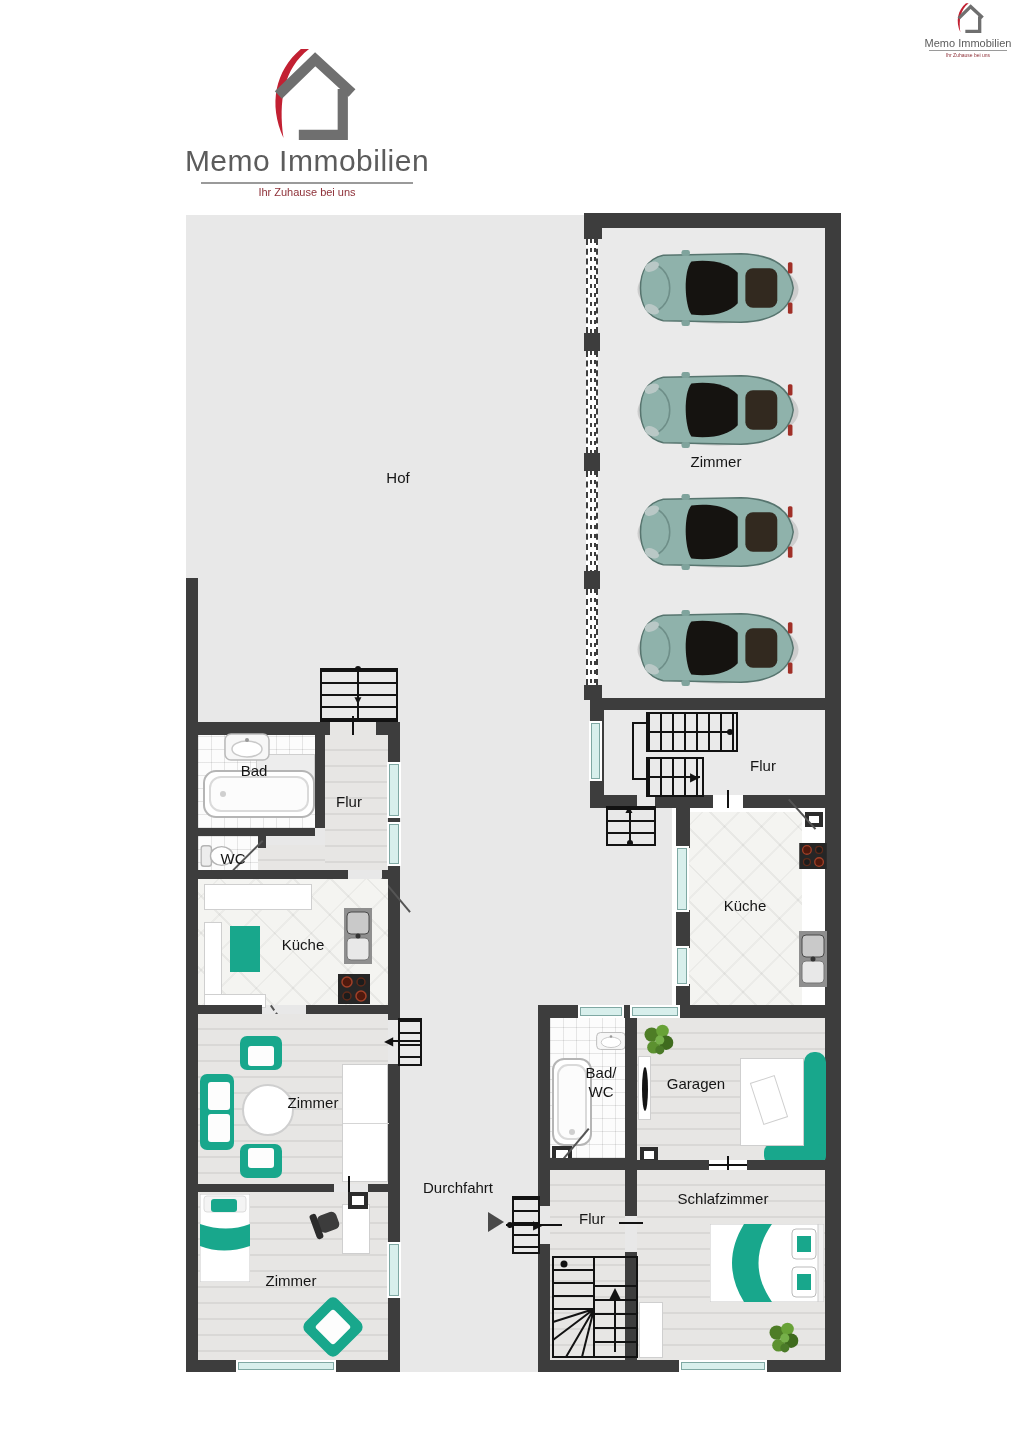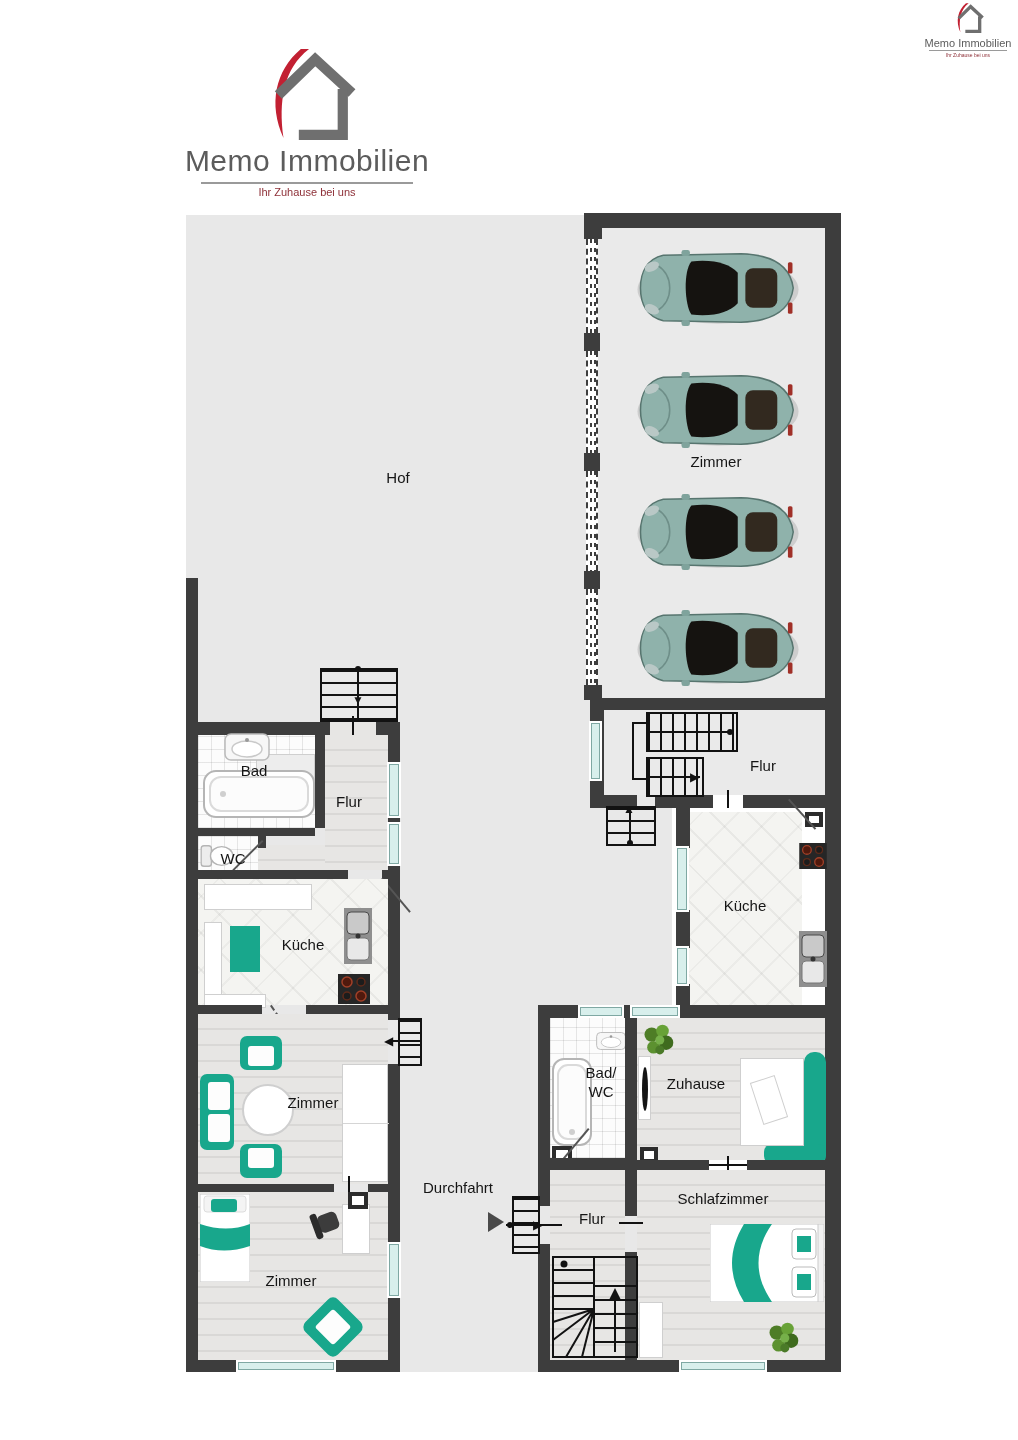--- a/index.html
+++ b/index.html
@@ -254,21 +254,21 @@
     <div class="teal" style="left:64px;top:0;width:22px;height:112px;border-radius:10px"></div>
     <div class="teal" style="left:24px;top:92px;width:62px;height:20px;border-radius:8px"></div>
     <div class="white" style="left:0;top:6px;width:64px;height:88px"></div>
     <div class="white" style="left:16px;top:26px;width:26px;height:44px;transform:rotate(-18deg)"></div>
   </div>
   <div class="chim" style="left:640px;top:1147px;width:18px;height:16px"></div>
   <div class="wall" style="left:637px;top:1160px;width:72px;height:10px"></div>
   <div class="wall" style="left:747px;top:1160px;width:78px;height:10px"></div>
   <div class="sline" style="left:709px;top:1164px;width:38px;height:2px"></div>
   <div class="tick" style="left:727px;top:1156px;width:2px;height:18px"></div>
-  <div class="lbl" style="left:696px;top:1083px">Zuhause</div>
+  <div class="lbl" style="left:696px;top:1083px">Garagen</div>
 
   <div class="wood" style="left:637px;top:1170px;width:188px;height:190px"></div>
   <svg class="abs" style="left:710px;top:1224px" width="114" height="78" viewBox="0 0 114 78">
       <use href="#bedDouble"></use>
     </svg>
   <svg class="abs" style="left:762px;top:1320px" width="42" height="36" viewBox="0 0 40 40">
       <use href="#plantSym"></use>
     </svg>
   <div class="white" style="left:639px;top:1302px;width:24px;height:56px"></div>
   <div class="lbl" style="left:723px;top:1198px">Schlafzimmer</div>

